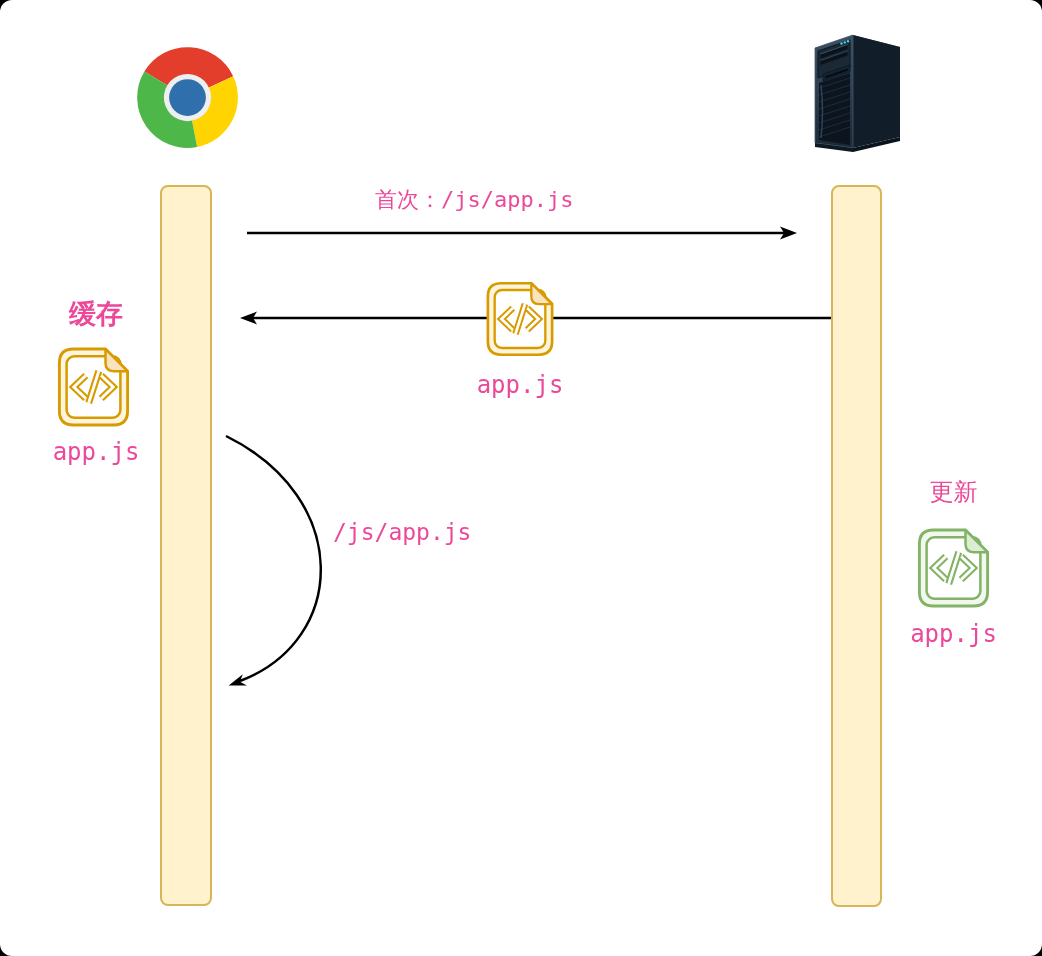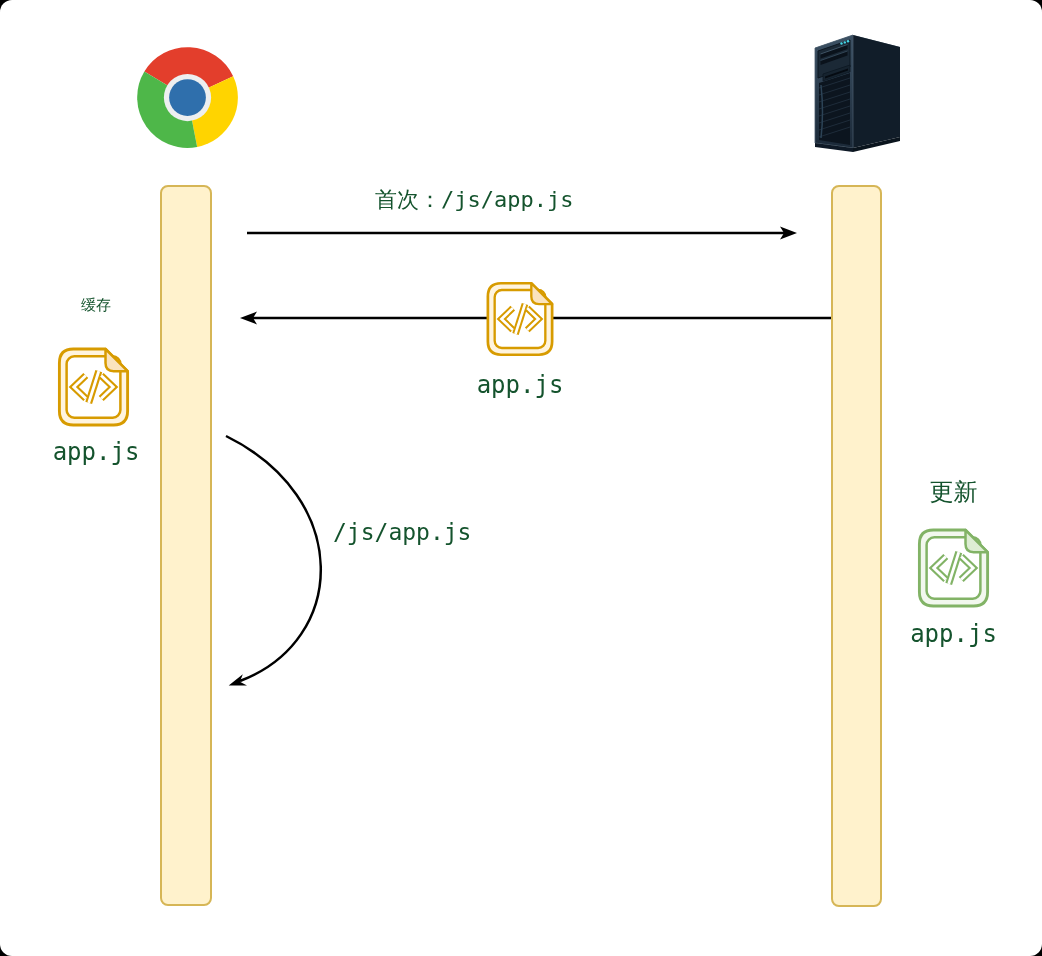--- a/index.html
+++ b/index.html
@@ -9,21 +9,21 @@
     font-family:"Liberation Sans",sans-serif;color:#000;
   }
   .abs{position:absolute;}
   .mono{font-family:"DejaVu Sans Mono","Liberation Mono",monospace;}
   .zh{font-family:"Liberation Sans",sans-serif;}
   .lifeline{
     position:absolute;top:185px;height:721px;width:52px;
     background:#FFF2CC;border:2.5px solid #D6B656;border-radius:8px;
     box-sizing:border-box;
   }
-  .lbl{position:absolute;white-space:nowrap;color:#14532d;}
+  .lbl{position:absolute;white-space:nowrap;color:#ec4899;}
   .center{text-align:center;}
   svg{display:block;}
   .file-icon{--stroke:#D79B00;--band:#FFF4DE;--fold:#FAE3BE;}
   .file-icon.green{--stroke:#82B366;--band:#F2F8EE;--fold:#DDEDD3;}
 </style>
 </head>
 <body>
 
 <div class="canvas">
 
@@ -112,21 +112,21 @@
 
   <div class="lbl" style="left:375px;top:185px;font-size:22px;">
     <span class="zh">首次：</span><span class="mono">/js/app.js</span>
   </div>
 
   <svg class="abs file-icon" style="left:484px;top:281px;" width="72" height="76" viewBox="0 0 76 84">
     <use href="#fileCode"></use>
   </svg>
   <div class="lbl mono center" style="left:470px;top:371px;width:100px;font-size:24px;">app.js</div>
 
-  <div class="lbl zh center" style="left:60px;top:296px;width:72px;font-size:15px;">缓存</div>
+  <div class="lbl zh center" style="left:60px;top:296px;width:72px;font-size:27px;font-weight:bold;">缓存</div>
   <svg class="abs file-icon" style="left:57px;top:346px;" width="73" height="82" viewBox="0 0 76 84">
     <use href="#fileCode"></use>
   </svg>
   <div class="lbl mono center" style="left:47px;top:438px;width:98px;font-size:24px;">app.js</div>
 
   <div class="lbl mono" style="left:333px;top:519px;font-size:23px;">/js/app.js</div>
 
   <div class="lbl zh center" style="left:917px;top:476px;width:73px;font-size:24px;">更新</div>
   <svg class="abs file-icon green" style="left:917px;top:527px;" width="73" height="82" viewBox="0 0 76 84">
     <use href="#fileCode"></use>

